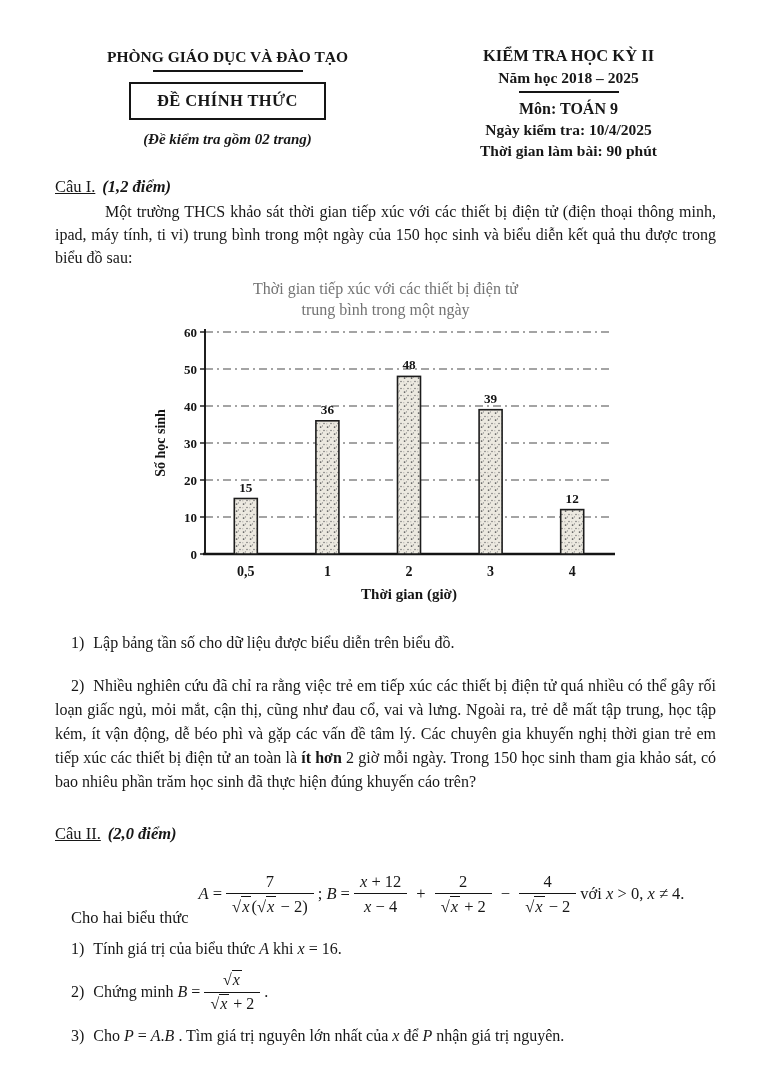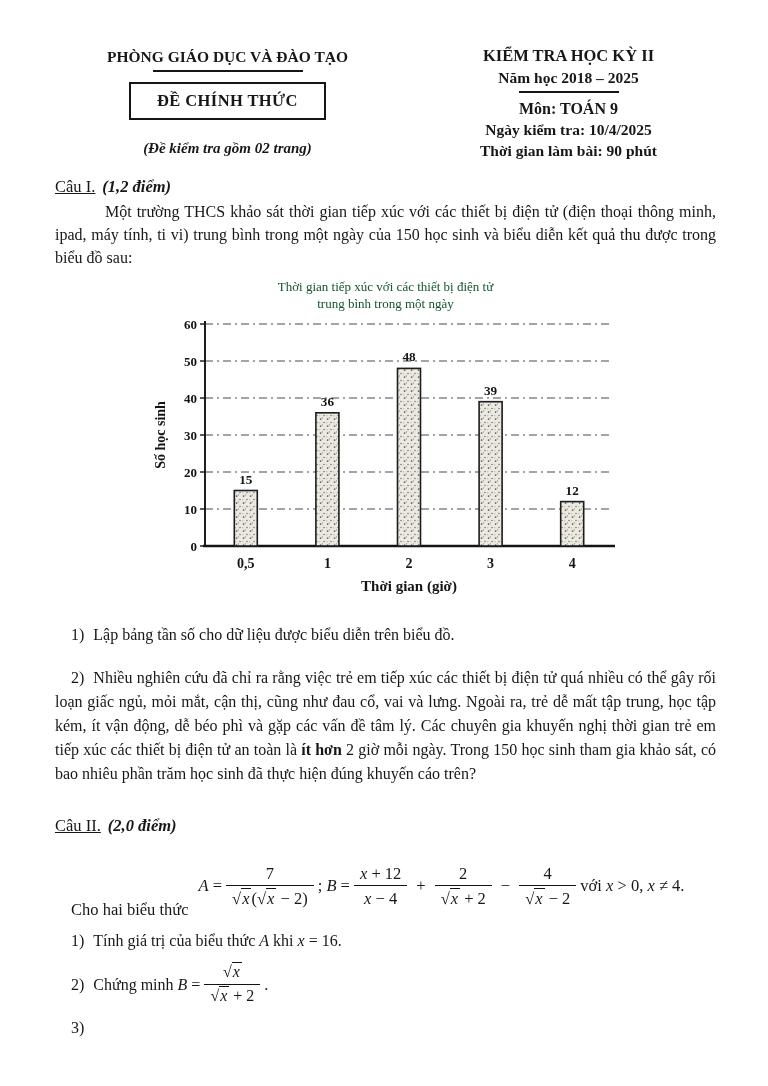--- a/index.html
+++ b/index.html
@@ -12,40 +12,40 @@
 
   
   .header{display:flex;justify-content:space-between;align-items:flex-start;}
   .h-left{width:345px;text-align:center;}
   .h-right{width:295px;text-align:center;}
   .h-left .l1{font-weight:bold;font-size:15.5px;letter-spacing:.2px;}
   .h-left .l2{font-weight:bold;font-size:15.5px;margin-top:2px;}
   .rule{height:1.6px;background:#151515;margin:4px auto 0;}
   .rule-left{width:150px;}
   .rule-right{width:100px;}
-  .stamp-box{display:inline-block;border:2px solid #151515;padding:7px 26px;margin:10px 0 20px;font-weight:bold;font-size:16.5px;letter-spacing:.4px;}
+  .stamp-box{display:inline-block;border:2px solid #151515;padding:7px 26px;margin:10px 0 11px;font-weight:bold;font-size:16.5px;letter-spacing:.4px;}
   .h-note{font-weight:bold;font-style:italic;font-size:15px;}
   .h-right .r1{font-weight:bold;font-size:16.5px;}
   .h-right .r2{font-weight:bold;font-size:15.5px;margin-top:3px;}
   .h-right .r3{font-weight:bold;font-size:16px;margin-top:7px;}
   .h-right .r4{font-weight:bold;font-size:15.5px;margin-top:3px;}
   .h-right .r5{font-weight:bold;font-size:15.5px;margin-top:3px;}
 
   
   .sec-head{font-size:16.5px;margin:17px 0 3px;}
   .sec-title{font-weight:normal;text-decoration:underline;}
   .sec-points{font-weight:bold;font-style:italic;margin-left:7px;}
   .para{font-size:16px;line-height:1.46;text-align:justify;text-indent:50px;margin:2px 0 2px;}
   .qpara{font-size:16px;line-height:1.5;text-align:justify;text-indent:16px;margin:19px 0;}
   .qno{margin-right:9px;}
   .b{font-weight:bold;}
 
   
   .chart{width:500px;margin:8px auto 4px;text-align:center;}
-  .chart-title{font-size:13px;line-height:1.32;color:#14532d;}
+  .chart-title{font-size:16px;line-height:1.32;color:#737373;}
   svg text{font-family:"Liberation Serif", serif;fill:#141414;}
 
   
   .math-row{display:flex;align-items:center;font-size:16.5px;margin:16px 0 8px;padding-left:16px;}
   .math-row .lead{margin-right:10px;margin-top:48px;}
   .qrow{display:flex;align-items:center;font-size:16px;margin:12px 0;padding-left:16px;}
   .frac{display:inline-block;text-align:center;vertical-align:middle;margin:0 4px;line-height:1.3;}
   .frac .num{display:block;border-bottom:1.4px solid #141414;padding:0 6px 1px;}
   .frac .den{display:block;padding:1.5px 6px 0;}
   .mvar{font-style:italic;}
@@ -181,15 +181,16 @@
     <span><span>Chứng minh </span><span class="mvar">B</span><span> = </span></span>
     <span class="frac">
         <span class="num"><span class="sqrt"><span>√</span><span class="ovl">x</span></span></span>
         <span class="den"><span class="sqrt"><span>√</span><span class="ovl">x</span></span><span> + 2</span></span>
       </span>
     <span><span>.</span></span>
   </div>
 
   <div class="qrow">
     <span class="qno">3)</span>
+    <span><span>Cho </span><span class="mvar">P</span><span> = </span><span class="mvar">A</span><span>.</span><span class="mvar">B</span><span> . Tìm giá trị nguyên lớn nhất của </span><span class="mvar">x</span><span> để </span><span class="mvar">P</span><span> nhận giá trị nguyên.</span></span>
   </div>
 
 </div>
 
 </body></html>

